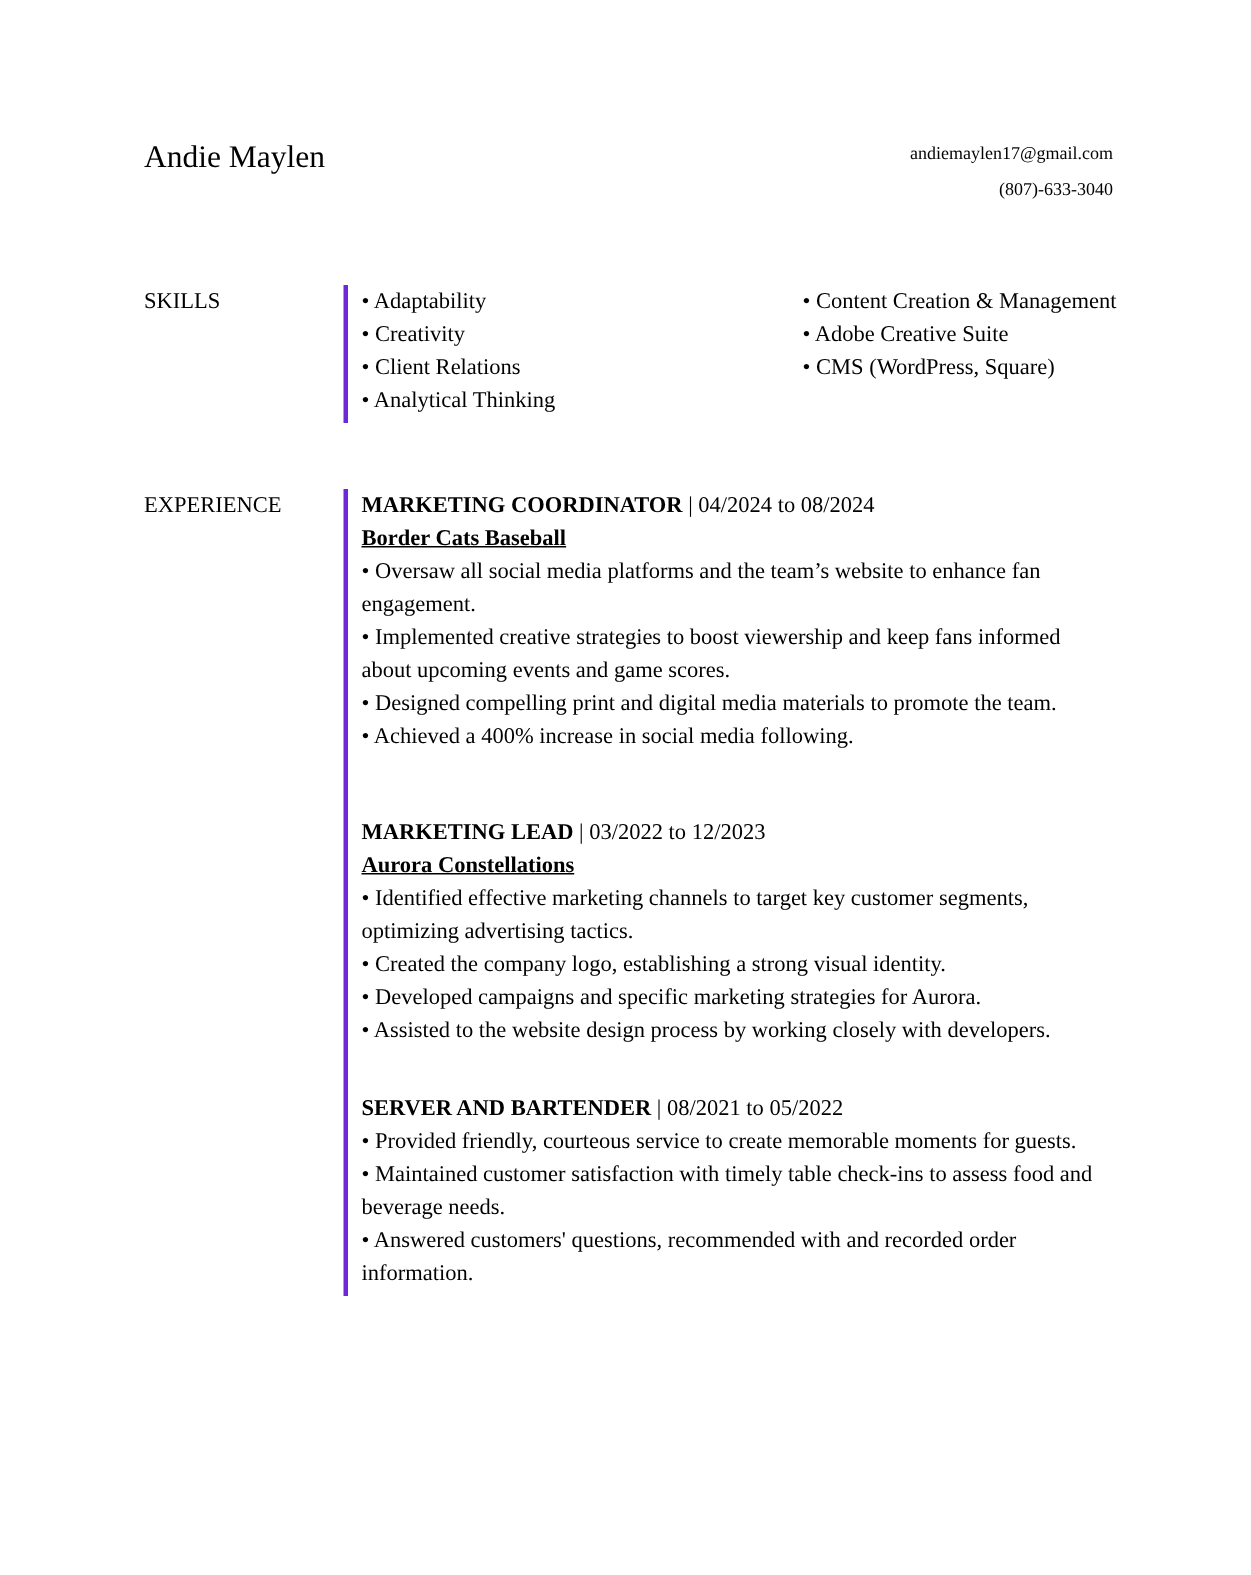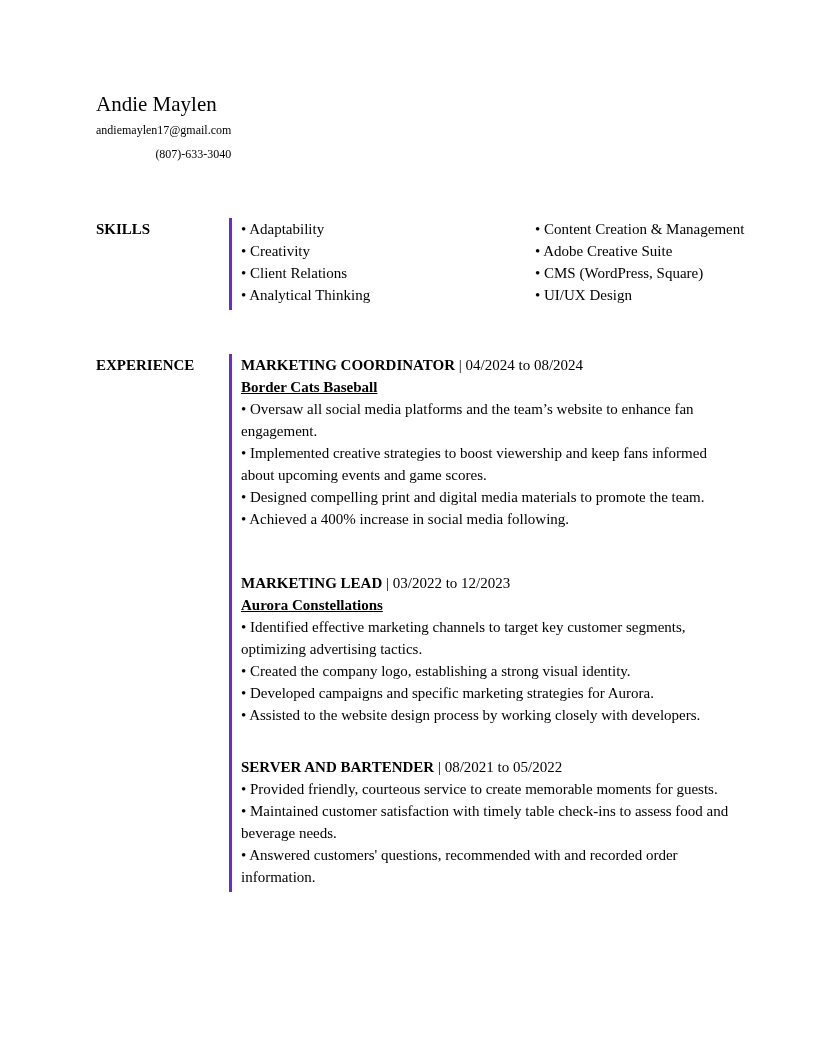--- a/index.html
+++ b/index.html
@@ -9,27 +9,27 @@
     height: 1050px;
     overflow: hidden;
     font-family: "Liberation Serif", serif;
     color: #000000;
     font-size: 15px;
     line-height: 22px;
   }
   .page { padding: 90px 92px 40px 96px; }
 
   
-  .header { display: flex; justify-content: space-between; align-items: flex-start; margin-bottom: 52px; flex-direction: column; }
+  .header { display: flex; justify-content: space-between; align-items: flex-start; margin-bottom: 52px; }
   .name { font-size: 21px; font-weight: 400; line-height: 28px; }
   .contact { text-align: right; font-size: 12px; line-height: 24px; }
 
   
   .section { display: flex; margin-bottom: 44px; }
-  .section-label { width: 133px; flex: 0 0 133px; font-weight: 700; font-size: 15px; }
+  .section-label { width: 133px; flex: 0 0 133px; font-weight: 400; font-size: 15px; }
   .section-content { flex: 1; border-left: 3px solid #6d28d9; padding-left: 9px; padding-bottom: 4px; }
 
   
   .skills-cols { display: flex; }
   .skill-col { list-style: none; }
   .skill-col-1 { width: 294px; flex: 0 0 294px; }
   .skill-col-2 { width: 212px; flex: 0 0 212px; }
 
   
   .job-title { font-weight: 700; }
@@ -60,21 +60,20 @@
         <ul class="skill-col skill-col-1">
           <li>• Adaptability</li>
           <li>• Creativity</li>
           <li>• Client Relations</li>
           <li>• Analytical Thinking</li>
         </ul>
         <ul class="skill-col skill-col-2">
           <li>• Content Creation &amp; Management</li>
           <li>• Adobe Creative Suite</li>
           <li>• CMS (WordPress, Square)</li>
-          <li>• UI/UX Design</li>
         </ul>
       </div>
     </div>
   </div>
 
   <div class="section">
     <div class="section-label">EXPERIENCE</div>
     <div class="section-content">
 
       <div class="job job-1">

